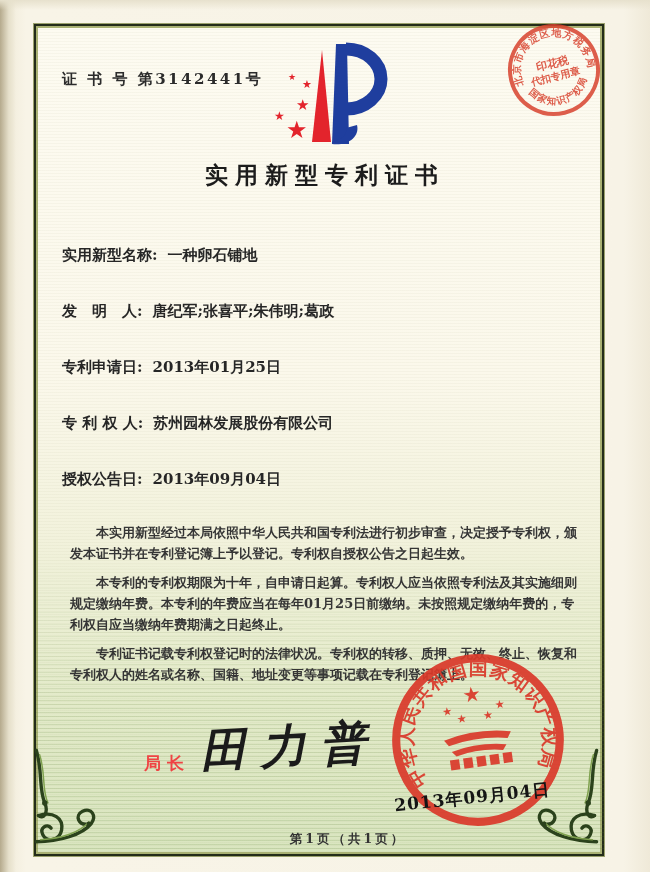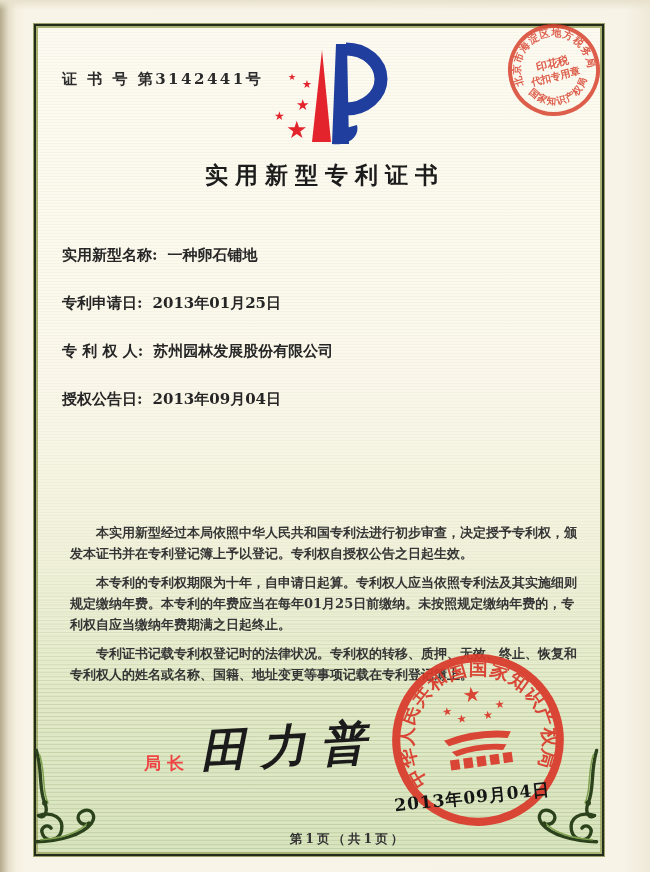--- a/index.html
+++ b/index.html
@@ -22,21 +22,21 @@
     background:repeating-linear-gradient(to bottom,rgba(150,150,110,0.06) 0 1px,transparent 1px 3px);}
   .guilloche{position:absolute;left:36px;right:46px;top:552px;height:300px;pointer-events:none;
     background:repeating-linear-gradient(to bottom,rgba(92,130,54,0.16) 0 1px,transparent 1px 4px);
     -webkit-mask-image:linear-gradient(to bottom,transparent 0%,#000 55%);
     mask-image:linear-gradient(to bottom,transparent 0%,#000 55%);}
   .cert-number{position:absolute;left:62px;top:70px;font-size:15px;font-weight:600;
     letter-spacing:2.5px;color:#2b2b2b;}
   .logo{position:absolute;left:258px;top:36px;width:150px;height:128px;}
   .title{position:absolute;left:0;top:160px;width:650px;text-align:center;
     font-size:23px;font-weight:700;letter-spacing:7px;color:#1c1c1c;}
-  .fields{position:absolute;left:62px;top:246px;display:flex;flex-direction:column;gap:29px;
+  .fields{position:absolute;left:62px;top:246px;display:flex;flex-direction:column;gap:37px;
     font-size:15px;font-weight:700;color:#262626;}
   .field-row{white-space:nowrap;}
   .field-label{margin-right:10px;}
   .paragraphs{position:absolute;left:62px;top:514px;width:524px;
     font-size:13px;line-height:1.62;font-weight:600;color:#353535;}
   .paragraphs p{margin:8px;text-indent:2em;}
   .signer-title{position:absolute;left:116px;top:752px;font-size:17px;font-weight:700;
     letter-spacing:6px;color:#ef4444;margin-left:28px;}
   .signature{position:absolute;left:200px;top:716px;font-size:46px;font-weight:700;
     font-style:italic;letter-spacing:14px;color:#1b1b1b;transform:rotate(-3deg);}
@@ -120,20 +120,23 @@
   <text x="48" y="58" font-size="10" font-weight="bold" text-anchor="middle" fill="#d8432f">代扣专用章</text>
 </svg>
 
 <div class="title">实用新型专利证书</div>
 
 <div class="fields">
   <div class="field-row">
     <span class="field-label">实用新型名称:</span><span class="field-value">一种卵石铺地</span>
   </div>
   <div class="field-row">
+    <span class="field-label">发　明　人:</span><span class="field-value">唐纪军;张喜平;朱伟明;葛政</span>
+  </div>
+  <div class="field-row">
     <span class="field-label">专利申请日:</span><span class="field-value">2013年01月25日</span>
   </div>
   <div class="field-row">
     <span class="field-label">专 利 权 人:</span><span class="field-value">苏州园林发展股份有限公司</span>
   </div>
   <div class="field-row">
     <span class="field-label">授权公告日:</span><span class="field-value">2013年09月04日</span>
   </div>
 </div>
 

